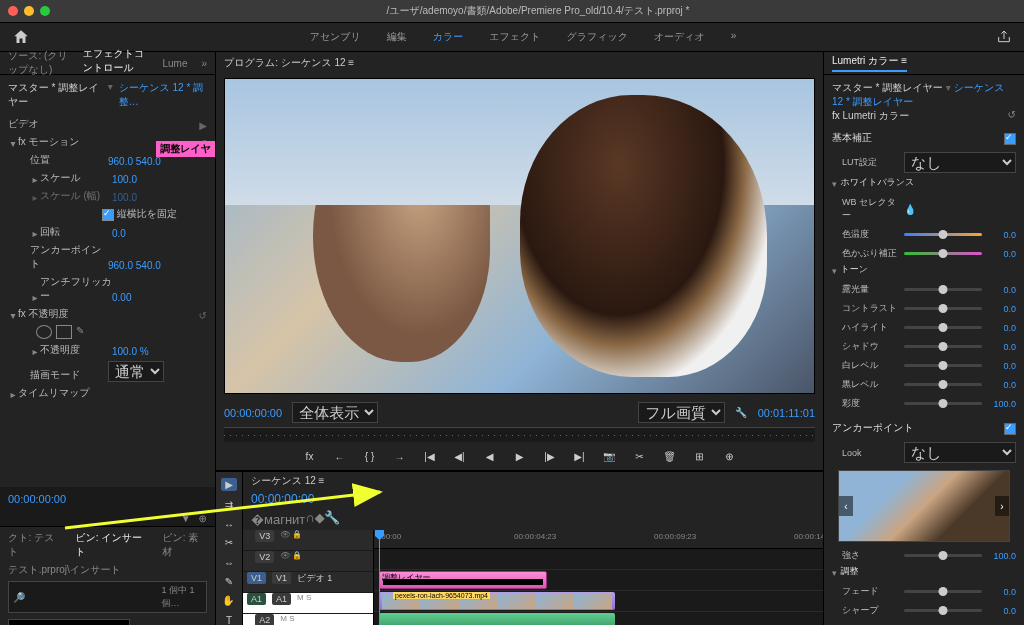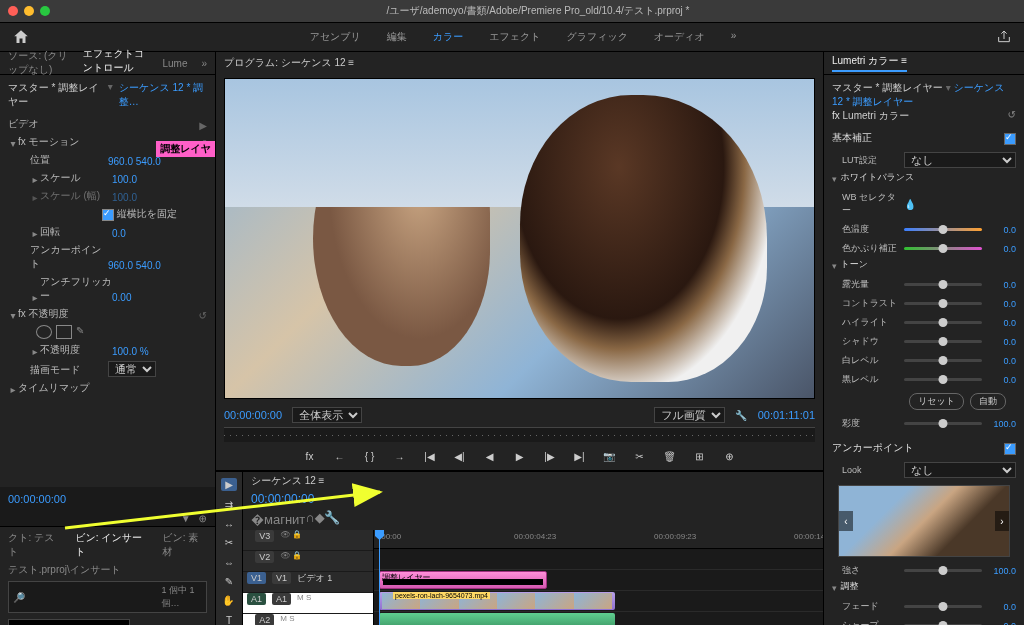--- a/index.html
+++ b/index.html
@@ -97,21 +97,21 @@
 .lum-row .slider.temp{background:linear-gradient(90deg,#3b7fff,#ffa030)}
 .lum-row .slider.tint{background:linear-gradient(90deg,#30c030,#e050d0)}
 .lum-row .slider .knob{position:absolute;top:-3px;left:50%;width:9px;height:9px;background:#ccc;border-radius:50%;transform:translateX(-50%)}
 .lum-row .sval{flex:0 0 28px;text-align:right;color:#3b9cff;font-size:9px}
 .lum-btns{display:flex;gap:6px;justify-content:flex-end;padding:4px 10px}
 .lum-btn{border:1px solid #666;padding:1px 8px;border-radius:8px;color:#ccc;font-size:9px;cursor:pointer}
 .lum-preview{width:170px;height:70px;margin:4px auto;background:linear-gradient(135deg,#8fb4d6 30%,#c9a582 50%,#4a3828 70%);border:1px solid #444;position:relative}
 .lum-preview .nav{position:absolute;top:50%;width:14px;height:20px;background:rgba(0,0,0,0.5);color:#fff;display:flex;align-items:center;justify-content:center;transform:translateY(-50%)}
 .lum-preview .nav.l{left:0}.lum-preview .nav.r{right:0}
 .arrow-overlay{position:absolute;pointer-events:none;z-index:100}
-select.mini{background:#1a1a1a;border:1px solid #444;color:#ccc;font-size:11px;padding:0 2px}
+select.mini{background:#1a1a1a;border:1px solid #444;color:#ccc;font-size:15px;padding:0 2px}
 </style>
 </head>
 <body>
 
 <div class="titlebar">
   <div class="traffic">
     <div class="tl r"></div>
     <div class="tl y"></div>
     <div class="tl g"></div>
   </div>
@@ -439,24 +439,20 @@
             </div>
             <span class="sval">0.0</span>
           </div>
         <div class="lum-row">
             <span class="lbl">黒レベル</span>
             <div class="slider">
               <div class="knob"></div>
             </div>
             <span class="sval">0.0</span>
           </div>
-        <div class="lum-btns">
-            <span class="lum-btn">リセット</span>
-            <span class="lum-btn">自動</span>
-          </div>
         <div class="lum-row">
             <span class="lbl">彩度</span>
             <div class="slider">
               <div class="knob"></div>
             </div>
             <span class="sval">100.0</span>
           </div>
       </div>
 
       <div class="lum-section">

